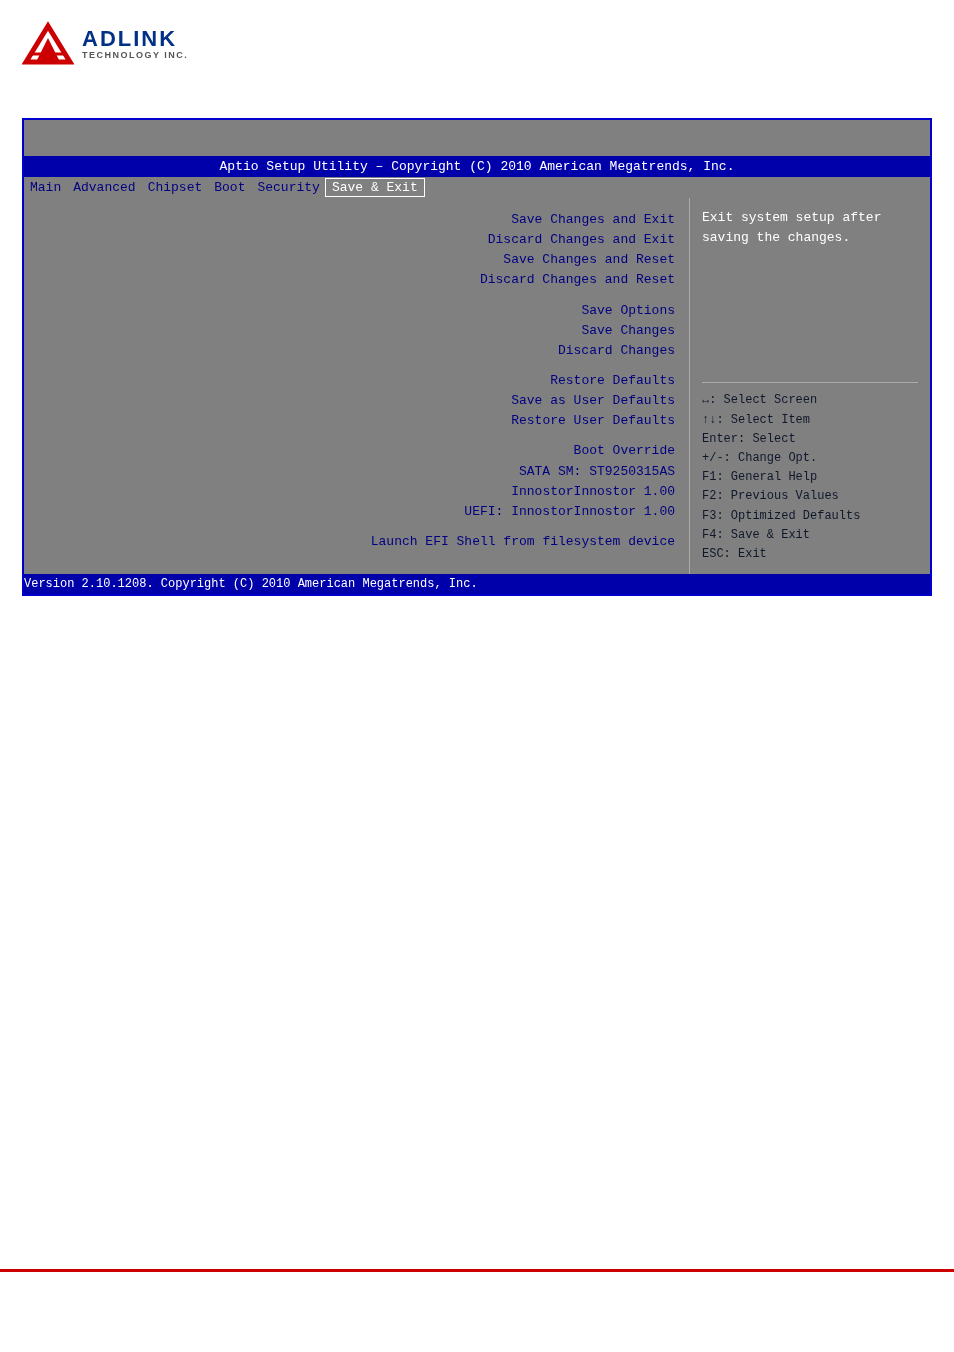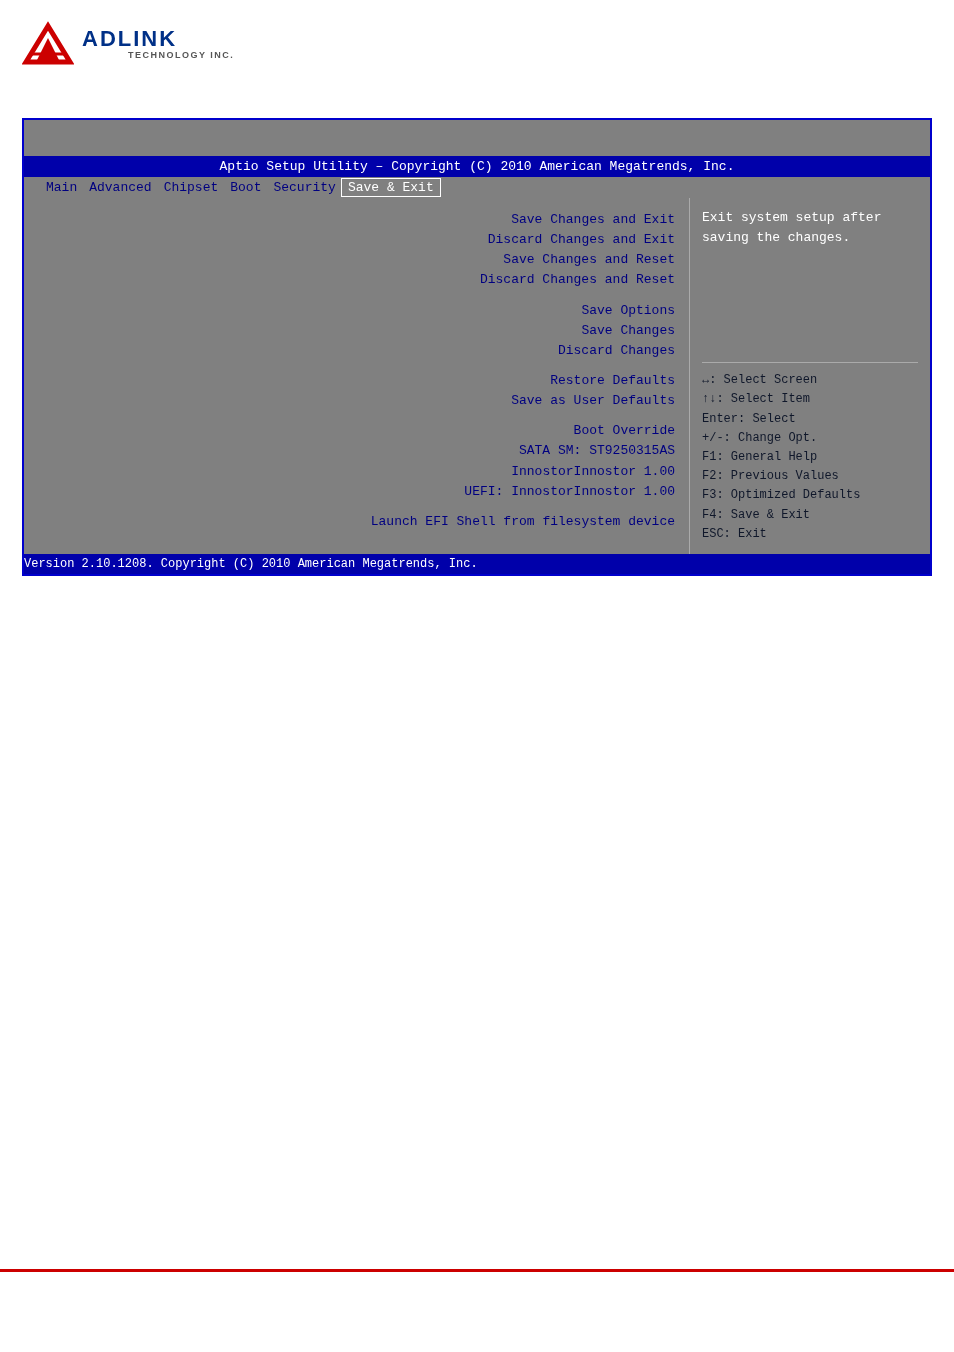--- a/index.html
+++ b/index.html
@@ -35,21 +35,20 @@
       font-weight: 900;
       color: #003087;
       letter-spacing: 2px;
       line-height: 1;
     }
     .logo-subtitle {
       font-size: 9px;
       color: #555;
       letter-spacing: 1.5px;
       font-weight: 600;
-      margin-left: 46px;
     }
 
     
     .red-line {
       position: absolute;
       bottom: 80px;
       left: 0;
       right: 0;
       height: 3px;
       background: #cc0000;
@@ -73,21 +72,21 @@
       font-size: 13px;
       font-family: 'Courier New', Courier, monospace;
       margin-top: 36px;
     }
 
     
     .bios-menu-bar {
       background: #808080;
       display: flex;
       align-items: center;
-      padding: 2px 16px;
+      padding: 2px 0;
       gap: 0;
     }
     .bios-menu-item {
       color: #000080;
       padding: 1px 6px;
       font-family: 'Courier New', Courier, monospace;
       font-size: 13px;
       cursor: pointer;
     }
     .bios-menu-item.active {
@@ -200,20 +199,21 @@
 
       <div class="bios-menu-group">
         <div class="bios-menu-entry">Save Options</div>
         <div class="bios-menu-entry">Save Changes</div>
         <div class="bios-menu-entry">Discard Changes</div>
       </div>
 
       <div class="bios-menu-group">
         <div class="bios-menu-entry">Restore Defaults</div>
         <div class="bios-menu-entry">Save as User Defaults</div>
+        <div class="bios-menu-entry">Restore User Defaults</div>
       </div>
 
       <div class="bios-menu-group">
         <div class="bios-menu-entry">Boot Override</div>
         <div class="bios-menu-entry">SATA  SM: ST9250315AS</div>
         <div class="bios-menu-entry">InnostorInnostor 1.00</div>
         <div class="bios-menu-entry">UEFI: InnostorInnostor 1.00</div>
       </div>
 
       <div class="bios-menu-group">

